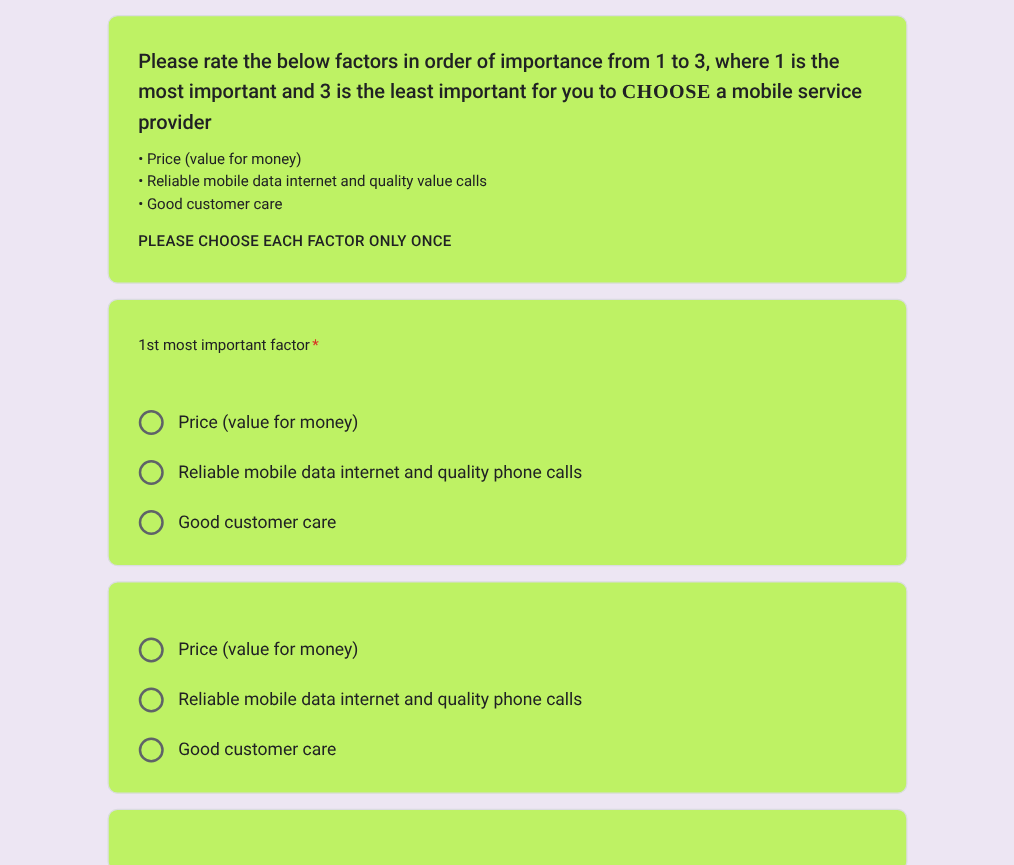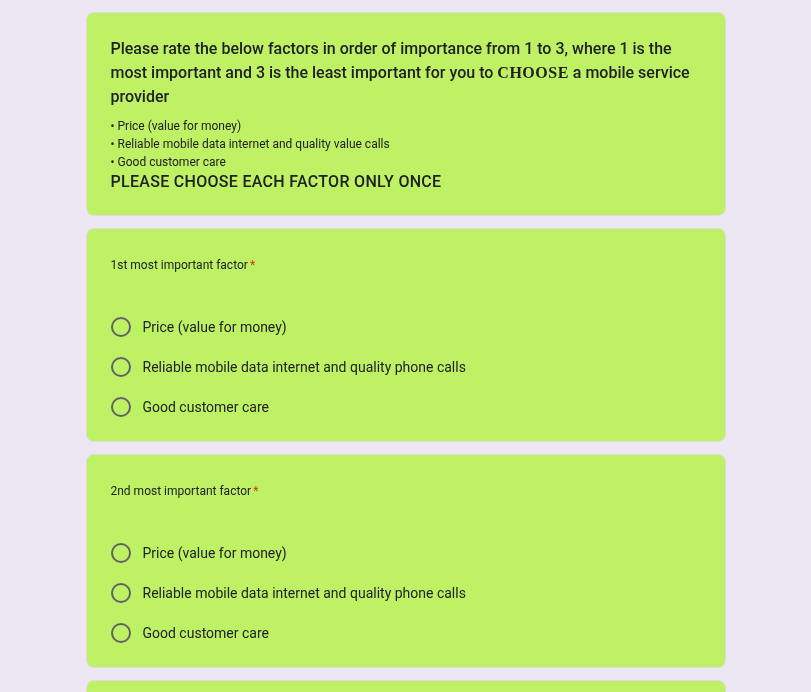--- a/index.html
+++ b/index.html
@@ -42,24 +42,24 @@
   }
   .intro-desc {
     font-size: 12px;
     line-height: 18px;
     color: #202124;
   }
   .intro-desc .bullet-line {
     display: block;
   }
   .intro-footer {
-    font-size: 16px;
+    font-size: 12px;
     font-weight: 500;
     letter-spacing: 0.3px;
-    margin-top: 2px;
+    margin-top: 12px;
   }
   .question-title {
     font-size: 12px;
     font-weight: 400;
     line-height: 24px;
     color: #202124;
     margin-bottom: 20px;
   }
   .required {
     color: #d93025;
@@ -115,23 +115,20 @@
       <span class="radio"></span>
       <span class="option-label">Reliable mobile data internet and quality phone calls</span>
     </div>
     <div class="option-row">
       <span class="radio"></span>
       <span class="option-label">Good customer care</span>
     </div>
   </div>
 
   <div class="card">
-    <div class="question-title">
-      <span>2nd most important factor</span><span class="required">*</span>
-    </div>
     <div class="option-row">
       <span class="radio"></span>
       <span class="option-label">Price (value for money)</span>
     </div>
     <div class="option-row">
       <span class="radio"></span>
       <span class="option-label">Reliable mobile data internet and quality phone calls</span>
     </div>
     <div class="option-row">
       <span class="radio"></span>

